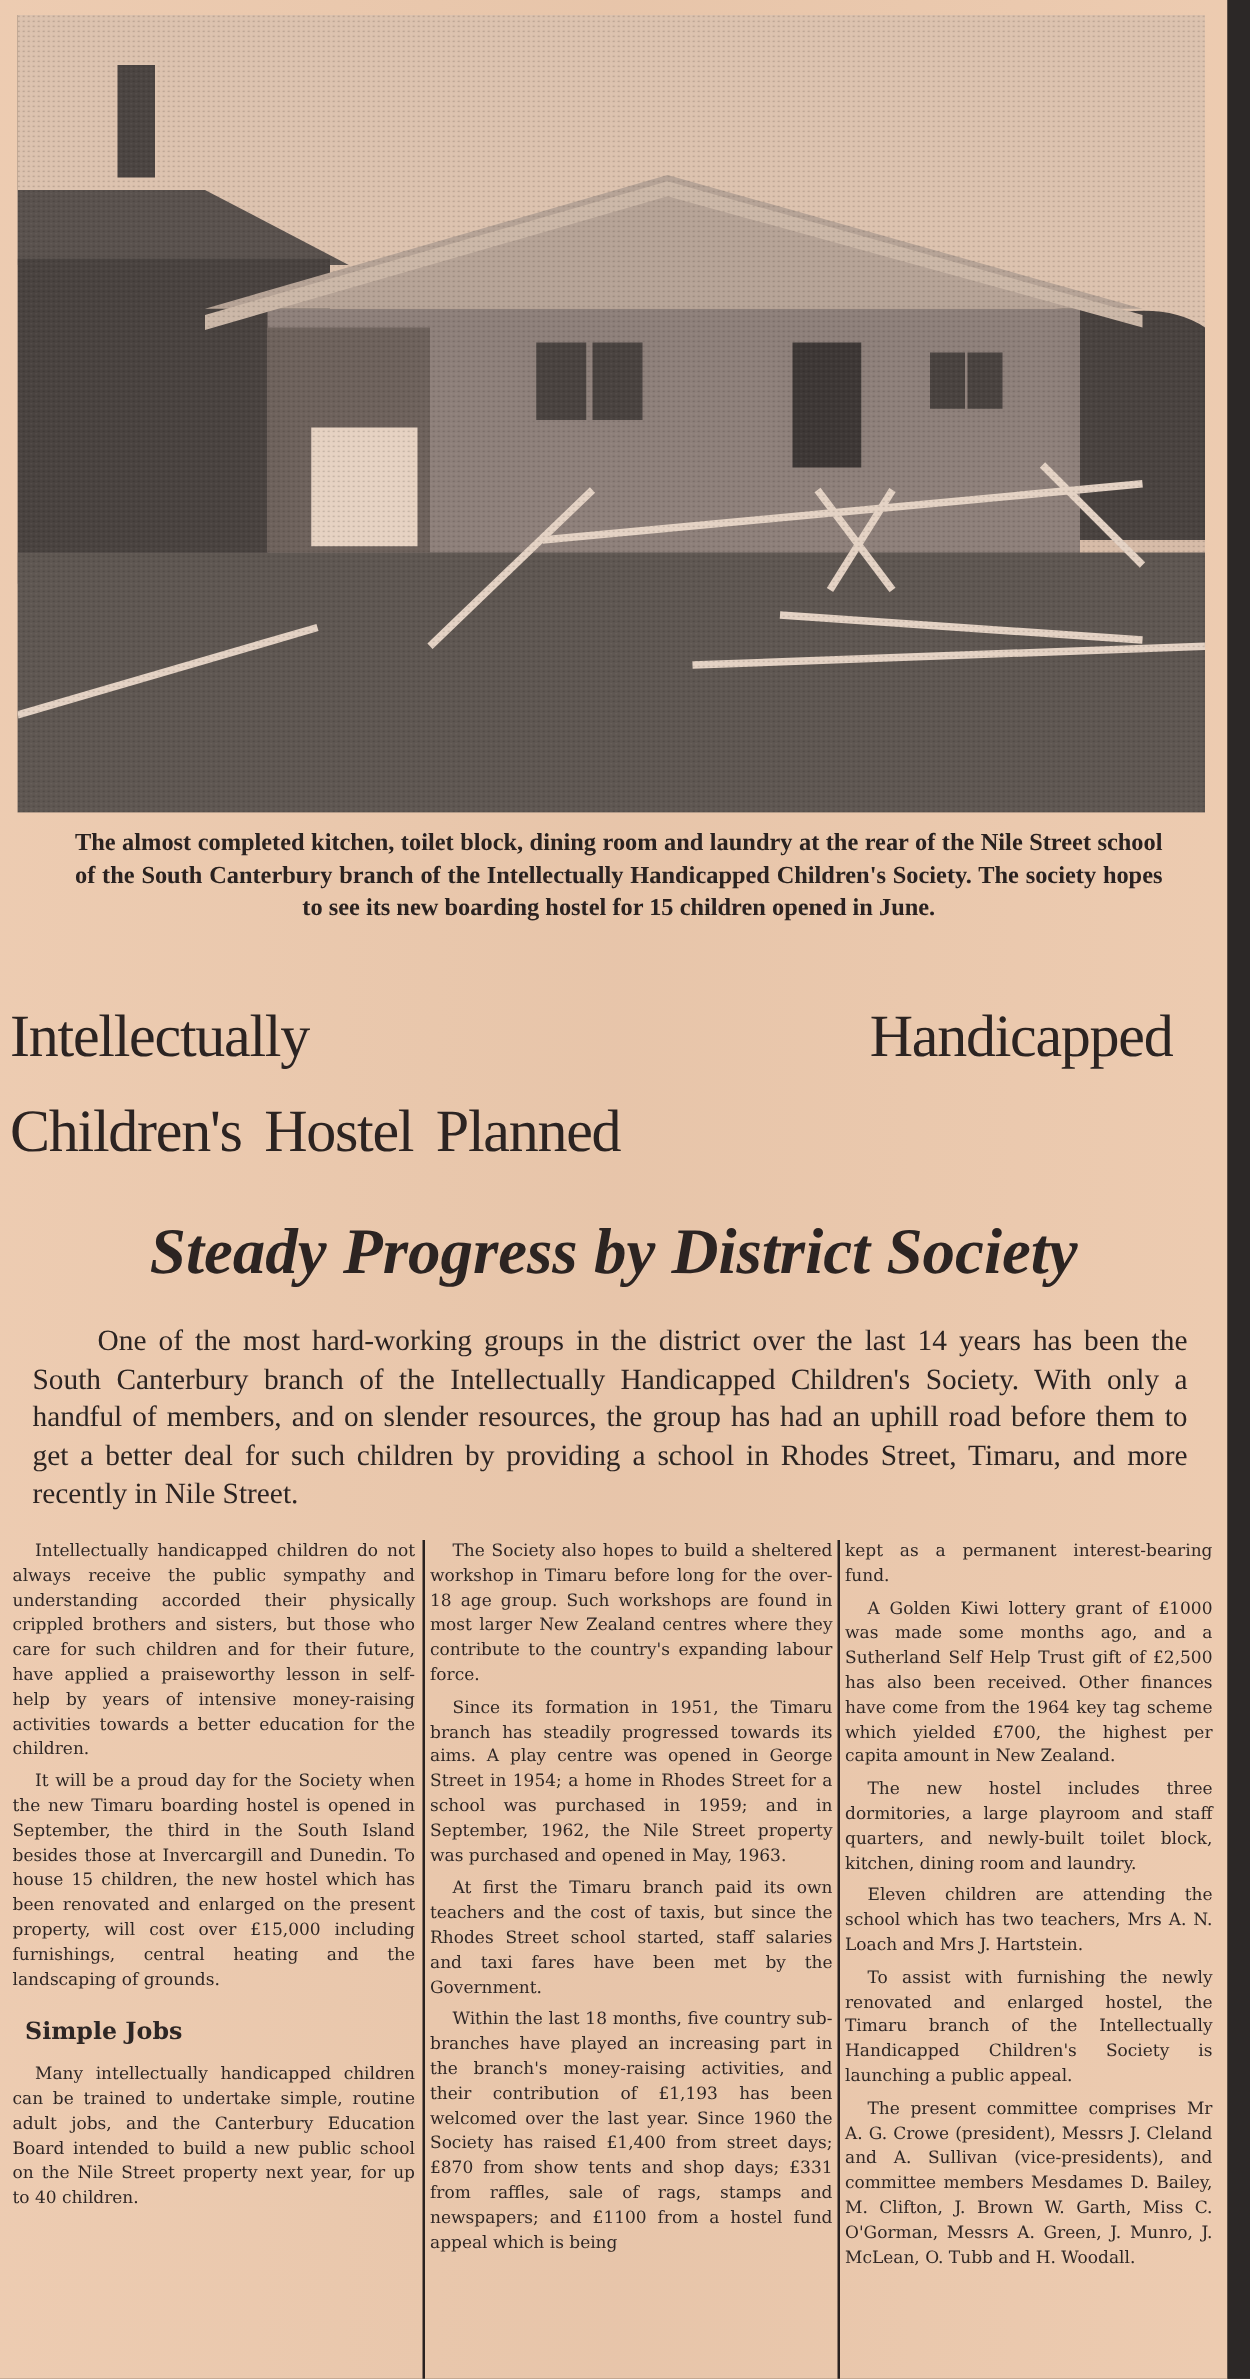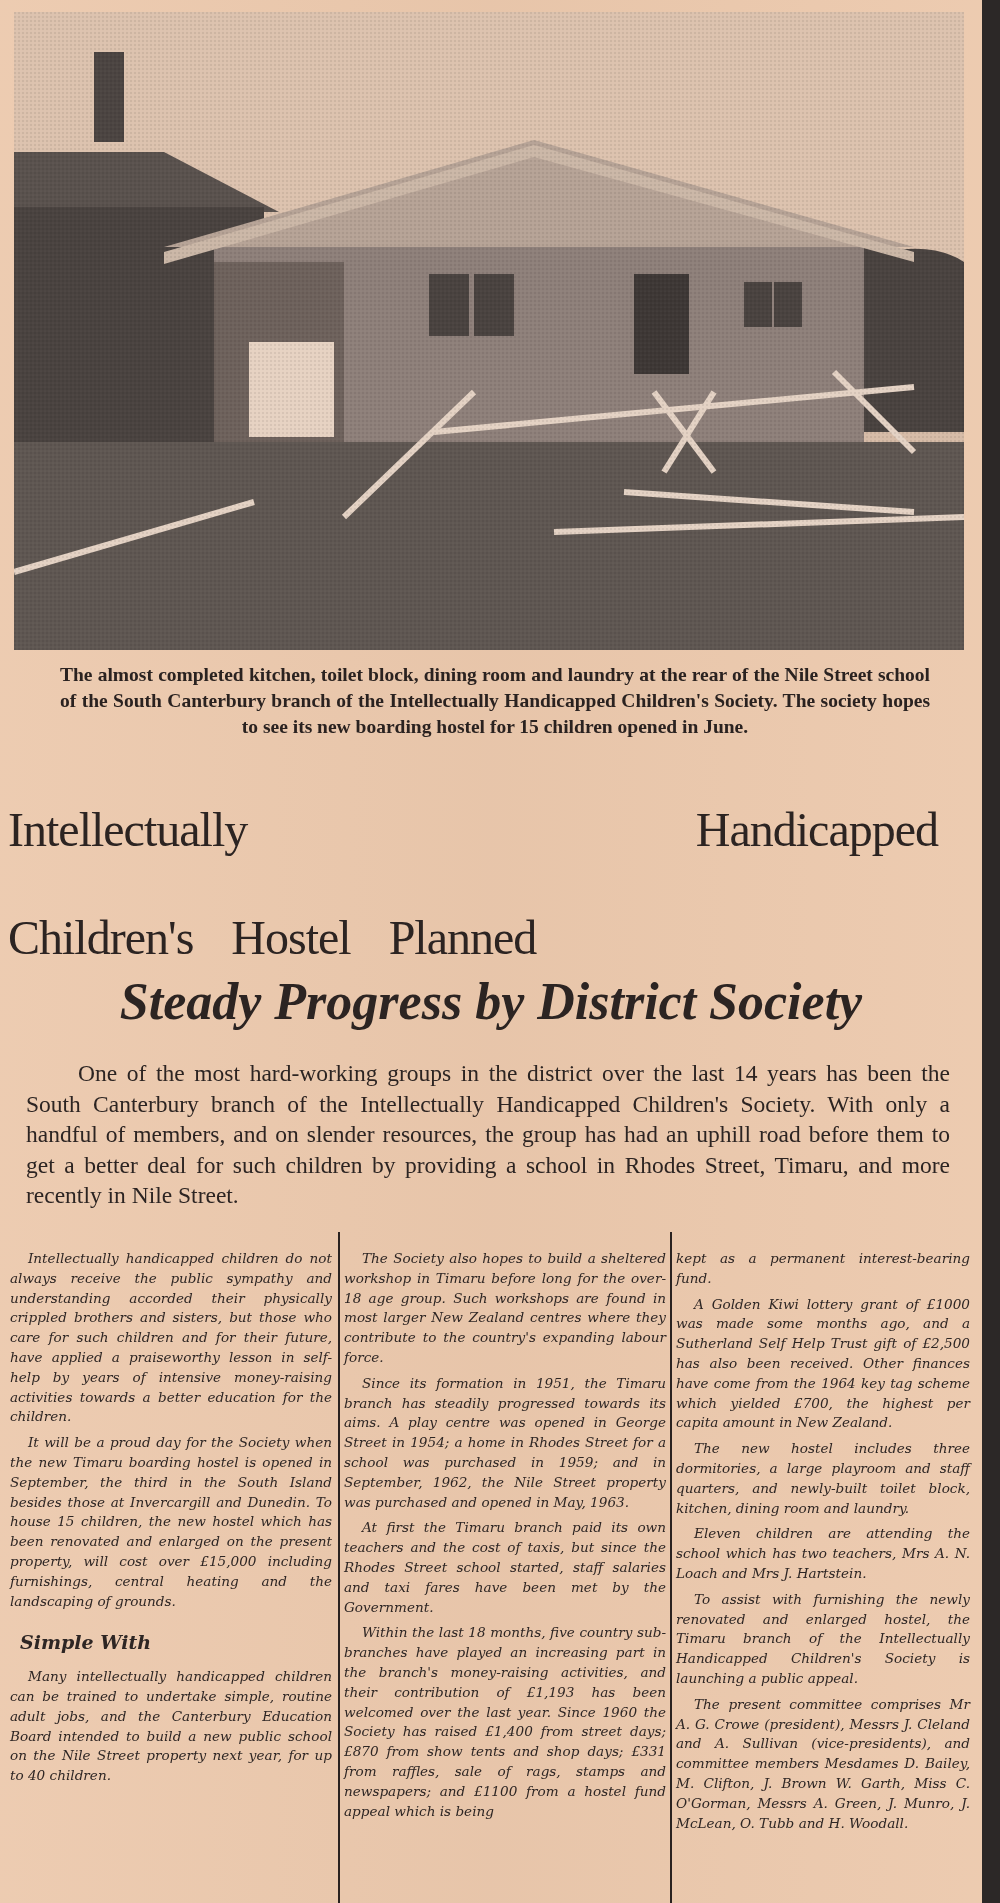--- a/index.html
+++ b/index.html
@@ -7,29 +7,29 @@
   .paper{position:absolute;left:0;top:0;width:982px;height:1903px;background:#ecc9ad;
     background-image:linear-gradient(90deg,rgba(255,255,255,0.05),rgba(0,0,0,0.02) 50%,rgba(255,255,255,0.04));}
   .edge{position:absolute;left:982px;top:0;width:18px;height:1903px;background:#2c2827;}
   .photo{position:absolute;left:14px;top:12px;width:950px;height:638px;overflow:hidden;background:#8a7a70;}
   .photo svg{display:block;}
   .caption{position:absolute;left:60px;top:662px;width:870px;font-family:"Liberation Serif",serif;
     font-size:19.5px;line-height:26px;color:#2a2220;text-align:justify;text-align-last:center;font-weight:bold;}
   .headline{position:absolute;left:8px;top:792px;width:960px;font-family:"Liberation Serif",serif;
     font-size:48px;line-height:76px;color:#2c2422;letter-spacing:-1px;}
   .headline .l1{display:flex;justify-content:space-between;width:930px;}
-  .headline .l2{display:flex;gap:38px;margin-top:32px;}
+  .headline .l2{display:flex;gap:18px;}
   .subhead{position:absolute;left:0;top:972px;width:982px;text-align:center;font-family:"Liberation Serif",serif;
     font-style:italic;font-weight:bold;font-size:52px;color:#2c2422;}
   .intro{position:absolute;left:10px;top:1042px;width:956px;font-family:"Liberation Serif",serif;
     font-size:23.5px;line-height:30.5px;color:#2c2422;text-align:justify;}
   .intro p{margin:16px;text-indent:52px;}
   .cols{position:absolute;top:1232px;left:10px;width:962px;height:671px;}
-  .col{position:absolute;top:17px;width:322px;font-family:"DejaVu Serif",serif;font-size:13.6px;line-height:19.8px;
-    color:#2e2624;text-align:justify;hyphens:none;font-style:italic;}
+  .col{position:absolute;top:0;width:322px;font-family:"DejaVu Serif",serif;font-size:13.6px;line-height:19.8px;
+    color:#2e2624;text-align:justify;hyphens:none;}
   .col p{margin:0 0 6px 0;text-indent:18px;}
   .col p.noindent{text-indent:0;}
   .c1{left:0;width:322px;}
   .c2{left:334px;width:322px;}
   .c3{left:666px;width:294px;}
   .rule{position:absolute;top:0;width:1.5px;height:671px;background:#2a2220;}
   .sectionhead{font-family:"DejaVu Serif",serif;font-weight:bold;font-size:19px;margin:22px 0 14px 10px;}
 </style>
 </head>
 <body>
@@ -101,21 +101,21 @@
   <div class="subhead">Steady Progress by District Society</div>
 
   <div class="intro">
     <p>One of the most hard-working groups in the district over the last 14 years has been the South Canterbury branch of the Intellectually Handicapped Children's Society. With only a handful of members, and on slender resources, the group has had an uphill road before them to get a better deal for such children by providing a school in Rhodes Street, Timaru, and more recently in Nile Street.</p>
   </div>
 
   <div class="cols">
     <div class="col c1">
       <p>Intellectually handicapped children do not always receive the public sympathy and understanding accorded their physically crippled brothers and sisters, but those who care for such children and for their future, have applied a praiseworthy lesson in self-help by years of intensive money-raising activities towards a better education for the children.</p>
       <p>It will be a proud day for the Society when the new Timaru boarding hostel is opened in September, the third in the South Island besides those at Invercargill and Dunedin. To house 15 children, the new hostel which has been renovated and enlarged on the present property, will cost over £15,000 including furnishings, central heating and the landscaping of grounds.</p>
-      <div class="sectionhead">Simple With</div>
+      <div class="sectionhead">Simple Jobs</div>
       <p>Many intellectually handicapped children can be trained to undertake simple, routine adult jobs, and the Canterbury Education Board intended to build a new public school on the Nile Street property next year, for up to 40 children.</p>
     </div>
     <div class="rule" style="left:328px"></div>
     <div class="col c2">
       <p>The Society also hopes to build a sheltered workshop in Timaru before long for the over-18 age group. Such workshops are found in most larger New Zealand centres where they contribute to the country's expanding labour force.</p>
       <p>Since its formation in 1951, the Timaru branch has steadily progressed towards its aims. A play centre was opened in George Street in 1954; a home in Rhodes Street for a school was purchased in 1959; and in September, 1962, the Nile Street property was purchased and opened in May, 1963.</p>
       <p>At first the Timaru branch paid its own teachers and the cost of taxis, but since the Rhodes Street school started, staff salaries and taxi fares have been met by the Government.</p>
       <p>Within the last 18 months, five country sub-branches have played an increasing part in the branch's money-raising activities, and their contribution of £1,193 has been welcomed over the last year. Since 1960 the Society has raised £1,400 from street days; £870 from show tents and shop days; £331 from raffles, sale of rags, stamps and newspapers; and £1100 from a hostel fund appeal which is being</p>
     </div>
     <div class="rule" style="left:660px"></div>

